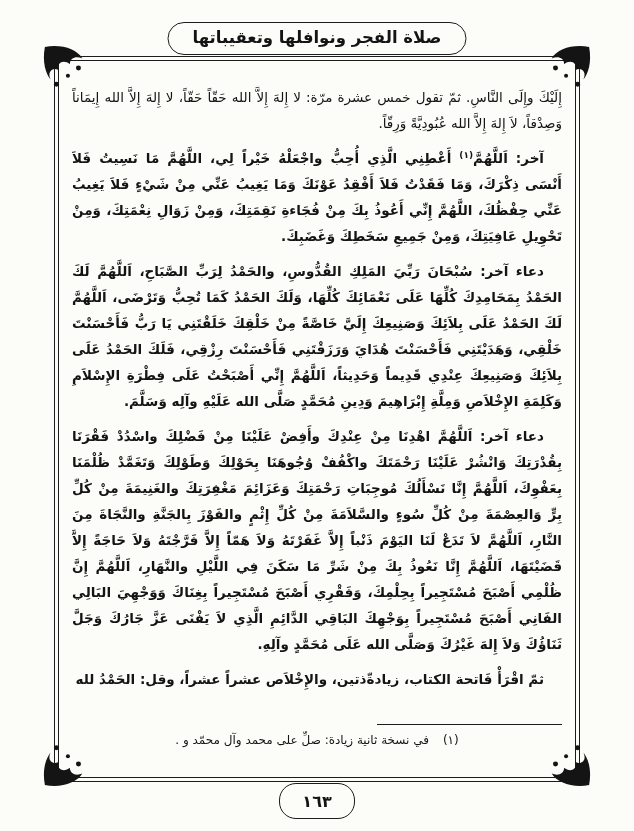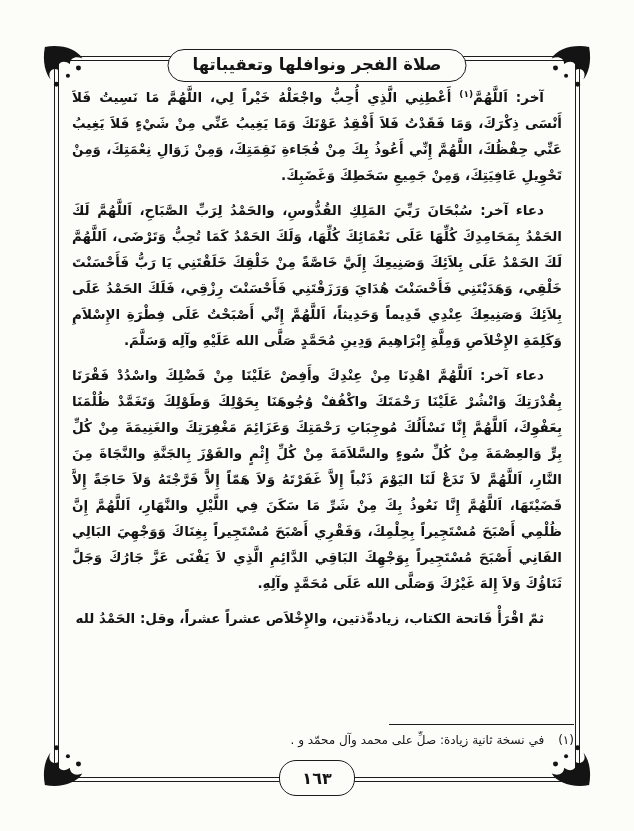--- a/index.html
+++ b/index.html
@@ -27,21 +27,21 @@
 
   
   .corner { position: absolute; width: 48px; height: 48px; z-index: 3; }
   .c-tl { left: 42px; top: 44px; }
   .c-tr { right: 42px; top: 44px; transform: scaleX(-1); }
   .c-bl { left: 42px; top: 740px; transform: scaleY(-1); }
   .c-br { right: 42px; top: 740px; transform: scale(-1,-1); }
 
   
   .title-cartouche {
-    position: absolute; top: 49px; left: 50%;
+    position: absolute; top: 22px; left: 50%;
     transform: translateX(-50%);
     background: #fcfcf9;
     border: 1.6px solid #1c1c1c;
     border-radius: 20px;
     padding: 5px 24px 7px;
     z-index: 4;
     white-space: nowrap;
   }
   .title-cartouche span { font-weight: bold; font-size: 16.5px; }
 
@@ -54,30 +54,30 @@
     font-size: 13.5px;
     line-height: 26px;
     overflow: hidden;
   }
   .para { margin: 0 0 9px 0; }
   .para.indent { text-indent: 18px; font-weight: bold; }
   .fn-ref { font-size: 9px; vertical-align: super; line-height: 0; }
 
   
   .footnote {
-    position: absolute; left: 84px; top: 724px;
-    width: 490px; direction: rtl; z-index: 2;
+    position: absolute; left: 72px; top: 724px;
+    width: 490px; direction: rtl; z-index: 2; text-align: center;
   }
   .fn-sep { width: 185px; border-top: 1.3px solid #1c1c1c; margin-bottom: 6px; }
   .fn-line { font-size: 12px; line-height: 18px; }
   .fn-marker { margin-left: 14px; }
 
   
   .pagenum-cartouche {
-    position: absolute; top: 760px; left: 50%;
+    position: absolute; top: 783px; left: 50%;
     transform: translateX(-50%);
     width: 74px; height: 34px;
     background: #fcfcf9;
     border: 1.5px solid #1c1c1c;
     border-radius: 17px;
     z-index: 4;
     display: flex; align-items: center; justify-content: center;
   }
   .pagenum-cartouche span { font-weight: bold; font-size: 16px; }
 </style>
@@ -113,20 +113,21 @@
     <circle cx="38" cy="25" r="2.6" fill="#141414"></circle>
     <circle cx="27" cy="33" r="2.1" fill="#141414"></circle>
     <circle cx="15" cy="42" r="2.6" fill="#141414"></circle>
   </svg>
 
   <div class="title-cartouche">
     <span>صلاة الفجر ونوافلها وتعقيباتها</span>
   </div>
 
   <div class="text-area">
+    <p class="para">إِلَيْكَ وإِلَى النَّاسِ. ثمّ تقول خمس عشرة مرّة: لا إِلهَ إِلاَّ الله حَقّاً حَقّاً، لا إِلهَ إِلاَّ الله إِيمَاناً وَصِدْقاً، لاَ إِلهَ إِلاَّ الله عُبُودِيَّةً وَرِقّاً.</p>
 
     <p class="para indent"><span>آخر: اَللَّهُمَّ</span><sup class="fn-ref">(١)</sup><span> أَعْطِنِي الَّذِي أُحِبُّ واجْعَلْهُ خَيْراً لِي، اللَّهُمَّ مَا نَسِيتُ فَلاَ أَنْسَى ذِكْرَكَ، وَمَا فَقَدْتُ فَلاَ أَفْقِدُ عَوْنَكَ وَمَا يَغِيبُ عَنِّي مِنْ شَيْءٍ فَلاَ يَغِيبُ عَنِّي حِفْظُكَ، اللَّهُمَّ إِنِّي أَعُوذُ بِكَ مِنْ فُجَاءةِ نَقِمَتِكَ، وَمِنْ زَوَالِ نِعْمَتِكَ، وَمِنْ تَحْوِيلِ عَافِيَتِكَ، وَمِنْ جَمِيعِ سَخَطِكَ وَغَضَبِكَ.</span></p>
 
     <p class="para indent">دعاء آخر: سُبْحَانَ رَبِّيَ المَلِكِ القُدُّوسِ، والحَمْدُ لِرَبِّ الصَّبَاحِ، اَللَّهُمَّ لَكَ الحَمْدُ بِمَحَامِدِكَ كُلِّهَا عَلَى نَعْمَائِكَ كُلِّهَا، وَلَكَ الحَمْدُ كَمَا تُحِبُّ وَتَرْضَى، اَللَّهُمَّ لَكَ الحَمْدُ عَلَى بِلاَئِكَ وَصَنِيعِكَ إِلَيَّ خَاصَّةً مِنْ خَلْقِكَ خَلَقْتَنِي يَا رَبُّ فَأَحْسَنْتَ خَلْقِي، وَهَدَيْتَنِي فَأَحْسَنْتَ هُدَايَ وَرَزَقْتَنِي فَأَحْسَنْتَ رِزْقِي، فَلَكَ الحَمْدُ عَلَى بِلاَئِكَ وَصَنِيعِكَ عِنْدِي قَدِيماً وَحَدِيثاً، اَللَّهُمَّ إِنِّي أَصْبَحْتُ عَلَى فِطْرَةِ الإِسْلاَمِ وَكَلِمَةِ الإِخْلاَصِ وَمِلَّةِ إِبْرَاهِيمَ وَدِينِ مُحَمَّدٍ صَلَّى الله عَلَيْهِ وآلِه وَسَلَّمَ.</p>
 
     <p class="para indent">دعاء آخر: اَللَّهُمَّ اهْدِنَا مِنْ عِنْدِكَ وأَفِضْ عَلَيْنَا مِنْ فَضْلِكَ واسْدُدْ فَقْرَنَا بِقُدْرَتِكَ وَانْشُرْ عَلَيْنَا رَحْمَتَكَ واكْفُفْ وُجُوهَنَا بِحَوْلِكَ وَطَوْلِكَ وَتَغَمَّدْ ظُلْمَنَا بِعَفْوِكَ، اَللَّهُمَّ إِنَّا نَسْأَلُكَ مُوجِبَاتِ رَحْمَتِكَ وَعَزَائِمَ مَغْفِرَتِكَ والغَنِيمَةَ مِنْ كُلِّ بِرٍّ وَالعِصْمَةَ مِنْ كُلِّ سُوءٍ والسَّلاَمَةَ مِنْ كُلِّ إِثْمٍ والفَوْزَ بِالجَنَّةِ والنَّجَاةَ مِنَ النَّارِ، اَللَّهُمَّ لاَ تَدَعْ لَنَا اليَوْمَ ذَنْباً إِلاَّ غَفَرْتَهُ وَلاَ هَمّاً إِلاَّ فَرَّجْتَهُ وَلاَ حَاجَةً إِلاَّ قَضَيْتَهَا، اَللَّهُمَّ إِنَّا نَعُوذُ بِكَ مِنْ شَرِّ مَا سَكَنَ فِي اللَّيْلِ والنَّهَارِ، اَللَّهُمَّ إِنَّ ظُلْمِي أَصْبَحَ مُسْتَجِيراً بِحِلْمِكَ، وَفَقْرِي أَصْبَحَ مُسْتَجِيراً بِغِنَاكَ وَوَجْهِيَ البَالِي الفَانِي أَصْبَحَ مُسْتَجِيراً بِوَجْهِكَ البَاقِي الدَّائِمِ الَّذِي لاَ يَفْنَى عَزَّ جَارُكَ وَجَلَّ ثَنَاؤُكَ وَلاَ إِلهَ غَيْرُكَ وَصَلَّى الله عَلَى مُحَمَّدٍ وآلِهِ.</p>
 
     <p class="para indent">ثمّ اقْرَأْ فَاتحة الكتاب، زيادةّذتين، والإِخْلاَص عشراً عشراً، وقل: الحَمْدُ لله</p>
   </div>
 

